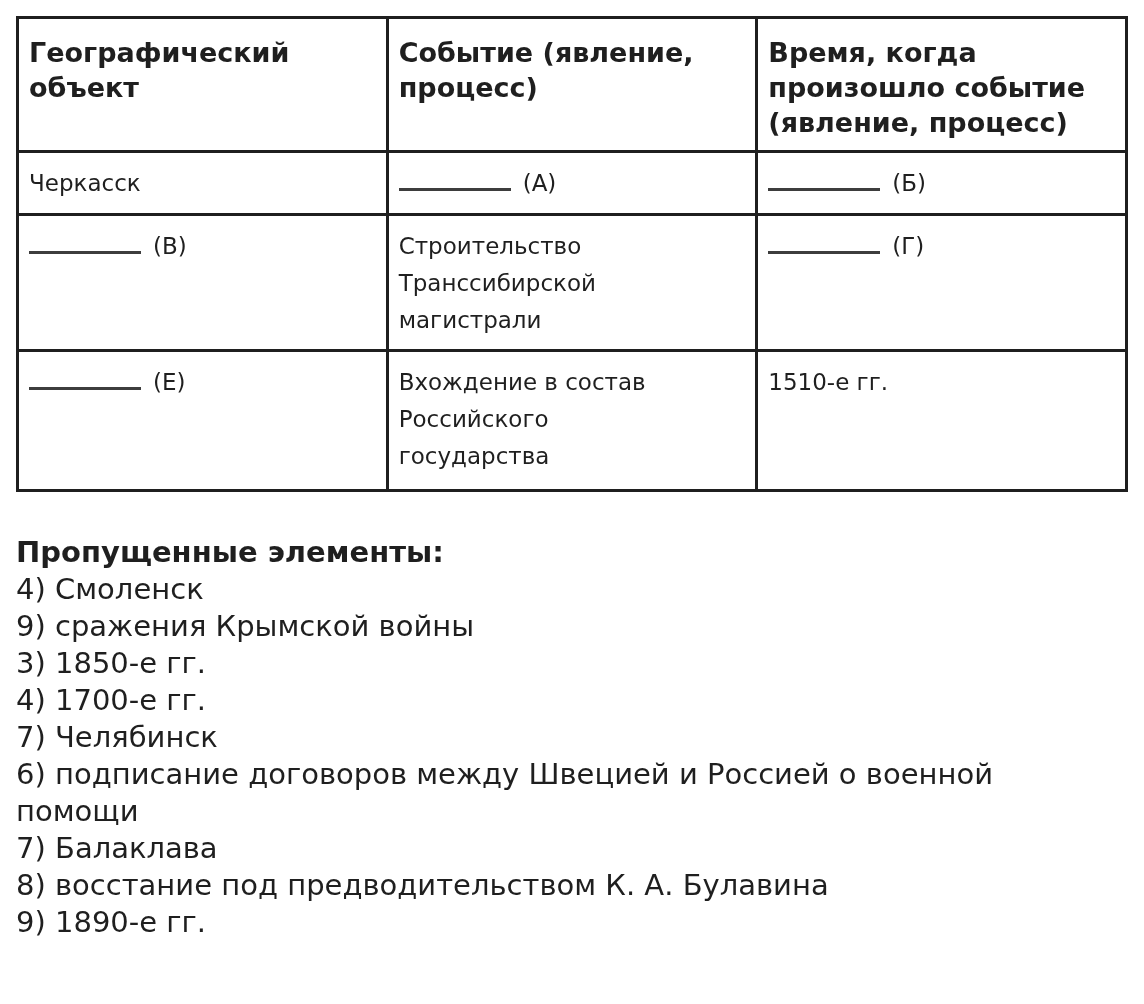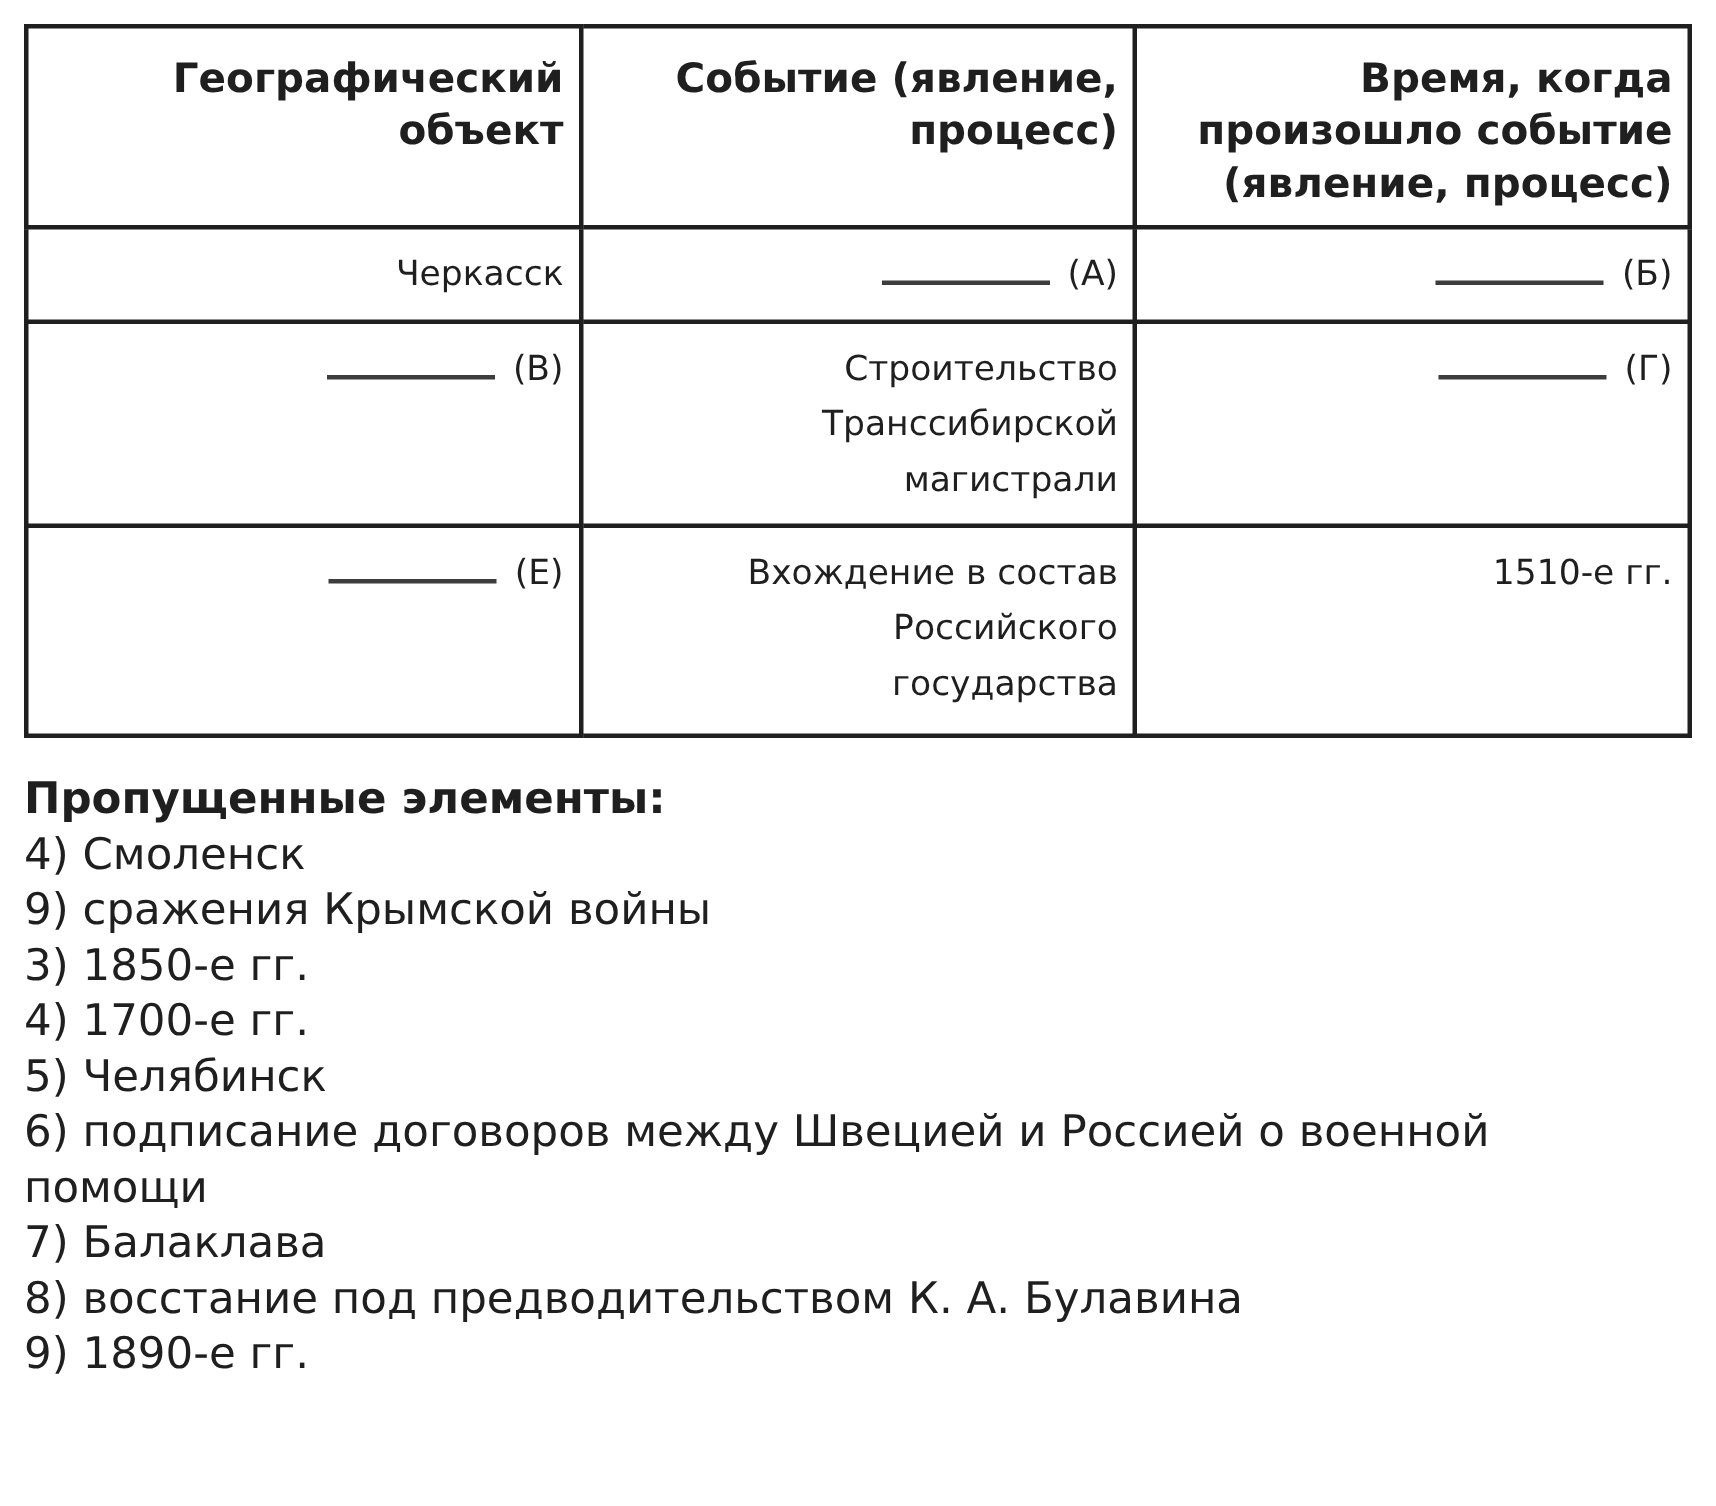--- a/index.html
+++ b/index.html
@@ -22,21 +22,21 @@
   table.task-table {
     width: 1112px;
     table-layout: fixed;
     border-collapse: collapse;
     border: 3px solid #1f1f1f;
   }
   .task-table th,
   .task-table td {
     border: 3px solid #1f1f1f;
     vertical-align: top;
-    text-align: right;
+    text-align: left;
     white-space: pre-line;
     box-sizing: border-box;
     overflow: hidden;
   }
   .task-table th {
     font-size: 27px;
     font-weight: 700;
     line-height: 35px;
     padding: 16px 10px 10px 10px;
   }
@@ -52,21 +52,21 @@
   tr.r-3 { height: 64px; }
   tr.r-4 { height: 140px; }
   .blank {
     display: inline-block;
     width: 112px;
     height: 5px;
     border-bottom: 3px solid #3d3d3d;
     margin-right: 12px;
   }
   .missing {
-    margin-top: 22px;
+    margin-top: 42px;
     font-size: 29px;
     line-height: 37px;
   }
   .missing-title {
     font-weight: 700;
   }
   .missing-item {
     white-space: pre-line;
   }
 </style>
@@ -109,21 +109,21 @@
       </tr>
     </tbody>
   </table>
 
   <div class="missing">
     <div class="missing-title">Пропущенные элементы:</div>
     <div class="missing-item">4) Смоленск</div>
     <div class="missing-item">9) сражения Крымской войны</div>
     <div class="missing-item">3) 1850-е гг.</div>
     <div class="missing-item">4) 1700-е гг.</div>
-    <div class="missing-item">5) Челябинск</div>
+    <div class="missing-item">7) Челябинск</div>
     <div class="missing-item">6) подписание договоров между Швецией и Россией о военной
 помощи</div>
     <div class="missing-item">7) Балаклава</div>
     <div class="missing-item">8) восстание под предводительством К. А. Булавина</div>
     <div class="missing-item">9) 1890-е гг.</div>
   </div>
 
 </div>
 
 </body></html>

